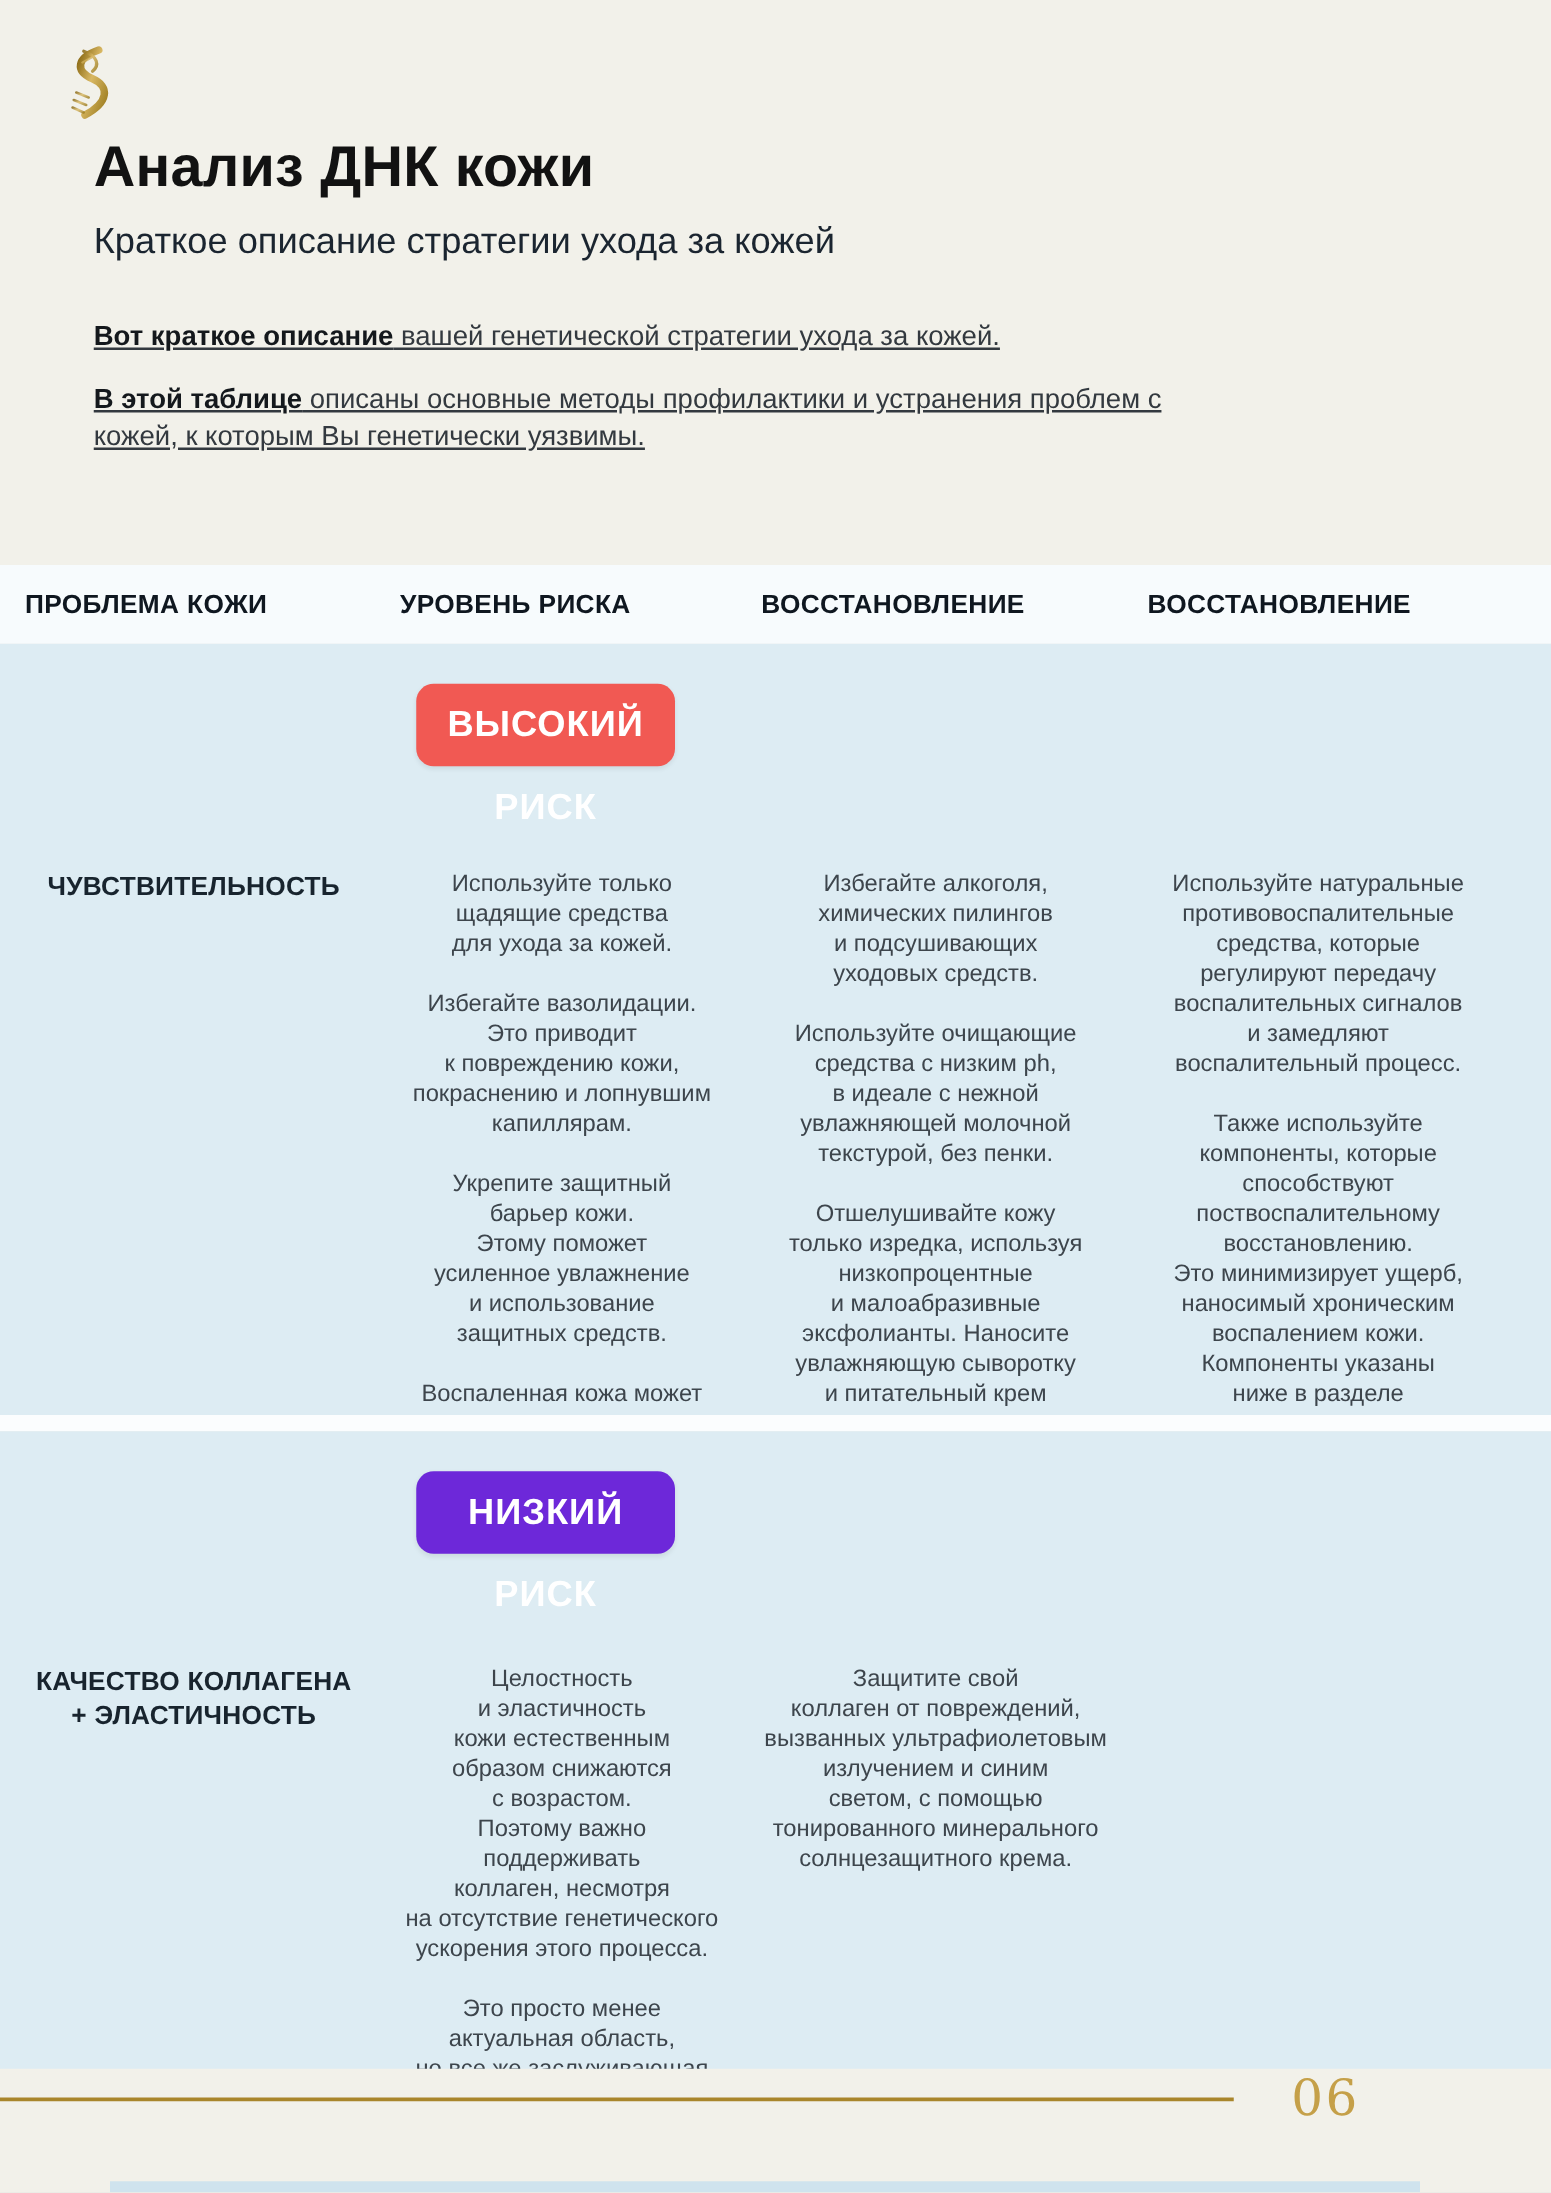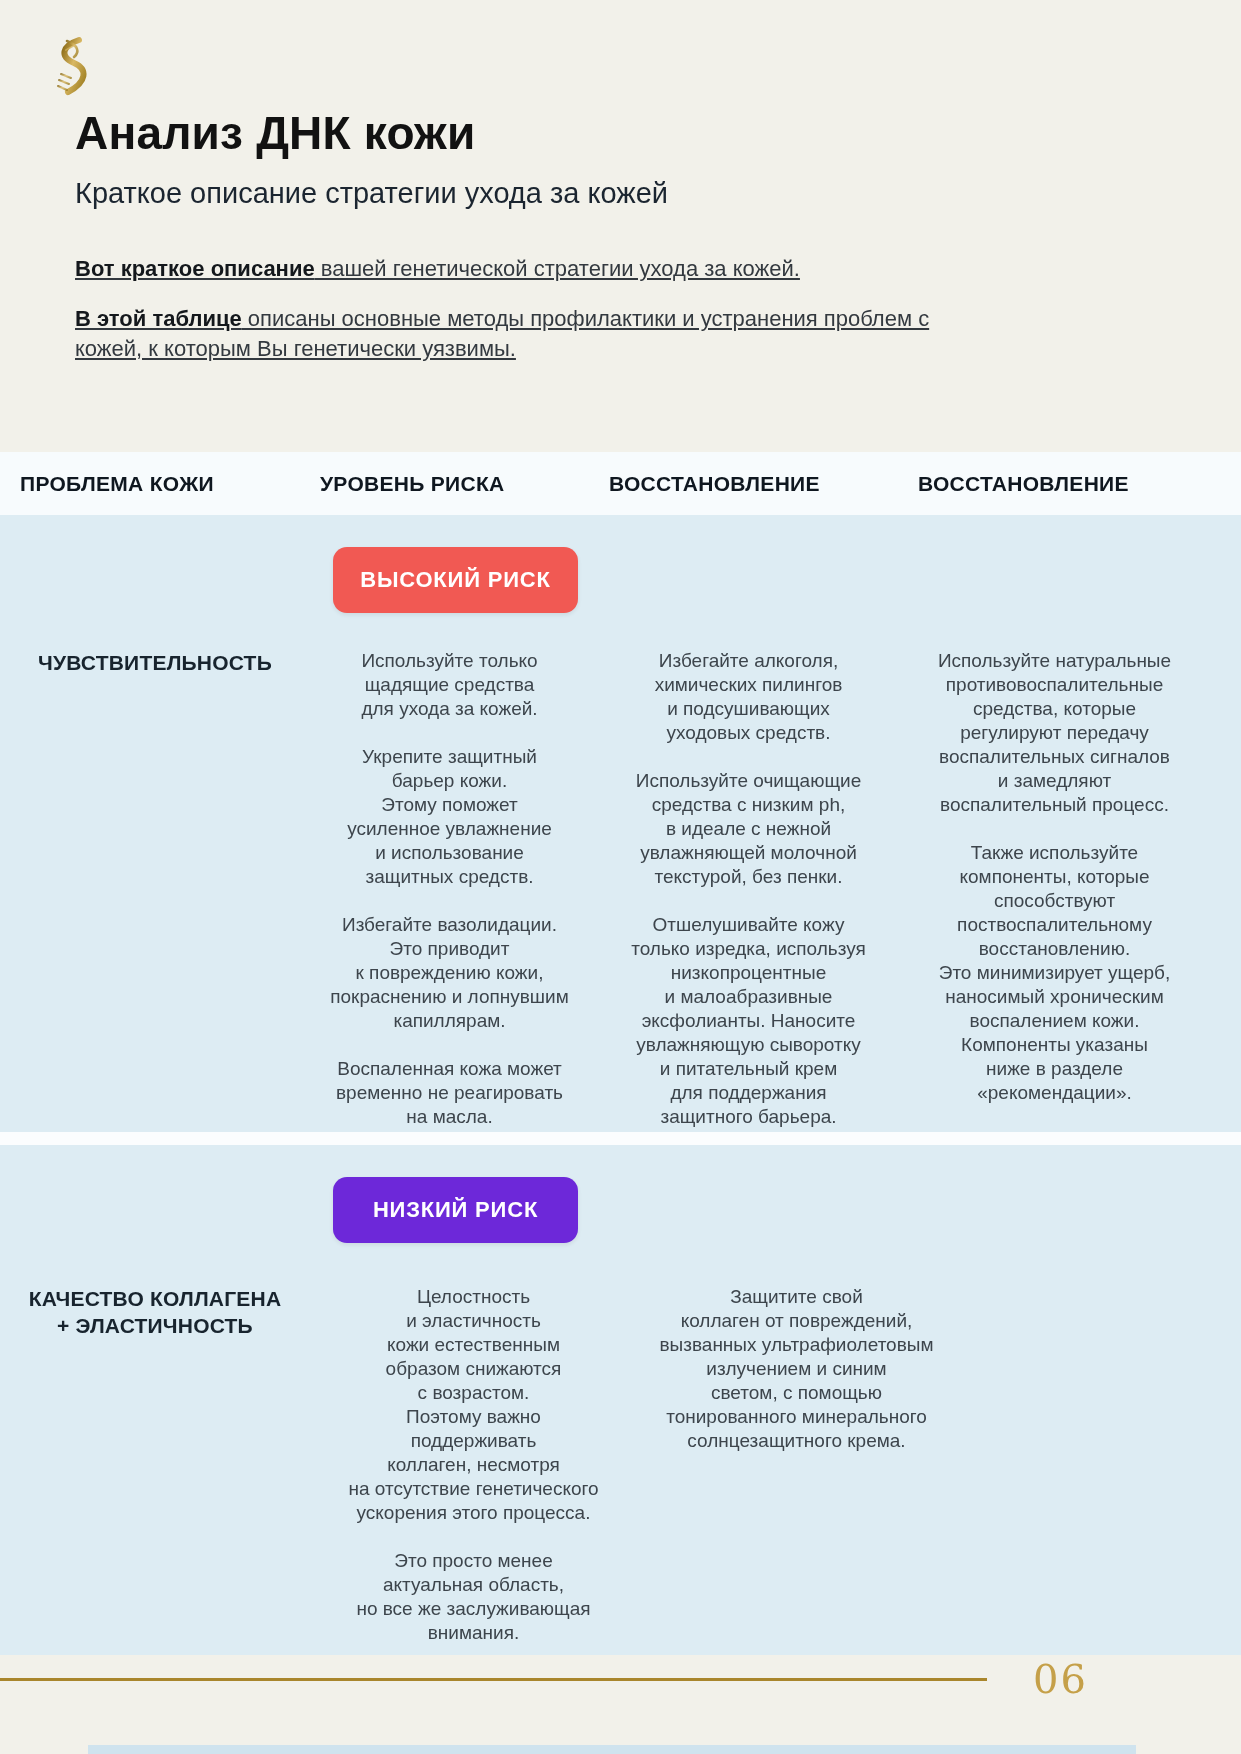--- a/index.html
+++ b/index.html
@@ -38,30 +38,30 @@
     font-size:21px; font-weight:800; color:#0f1720; letter-spacing:0.3px;
   }
 
   .risk-section{ background:#ddecf3; overflow:hidden; }
   .section-high{ height:617px; padding-top:32px; }
   .section-low{ height:510px; padding-top:32px; }
   .section-gap{ height:13px; background:#fbfdfe; }
 
   .badge-row{ padding-left:333px; }
   .badge{
-    display:inline-block; width:245px; height:66px; line-height:66px;
+    display:inline-block; width:207px; height:66px; line-height:66px;
     border-radius:14px; text-align:center;
-    color:#ffffff; font-size:22px; font-weight:800; letter-spacing:0.8px;
+    color:#ffffff; font-size:29px; font-weight:800; letter-spacing:0.8px;
     box-shadow:0 2px 4px rgba(0,0,0,0.08);
   }
   .badge--high{ background:#f15953; }
   .badge--low{ background:#6d28d9; }
 
   .row{ margin-top:36px; }
-  .row-low{ margin-top:42px;gap:24px; }
+  .row-low{ margin-top:42px; }
 
   .problem-label{
     font-size:21px; font-weight:700; color:#18242e; line-height:27px;
     white-space:pre-line; letter-spacing:0.2px;
   }
   .cell{ padding-right:30px;text-align:center; }
   .cell-p{
     font-size:19px; line-height:24px; color:#3d454c;
     white-space:pre-line; margin-bottom:24px;
   }
@@ -127,31 +127,31 @@
       <span class="badge badge--high">ВЫСОКИЙ РИСК</span>
     </div>
     <div class="row grid4">
       <div class="cell">
         <h3 class="problem-label">ЧУВСТВИТЕЛЬНОСТЬ</h3>
       </div>
       <div class="cell">
         <p class="cell-p">Используйте только
 щадящие средства
 для ухода за кожей.</p>
+        <p class="cell-p">Избегайте вазолидации.
+Это приводит
+к повреждению кожи,
+покраснению и лопнувшим
+капиллярам.</p>
         <p class="cell-p">Укрепите защитный
 барьер кожи.
 Этому поможет
 усиленное увлажнение
 и использование
 защитных средств.</p>
-        <p class="cell-p">Избегайте вазолидации.
-Это приводит
-к повреждению кожи,
-покраснению и лопнувшим
-капиллярам.</p>
         <p class="cell-p">Воспаленная кожа может
 временно не реагировать
 на масла.</p>
       </div>
       <div class="cell">
         <p class="cell-p">Избегайте алкоголя,
 химических пилингов
 и подсушивающих
 уходовых средств.</p>
         <p class="cell-p">Используйте очищающие

